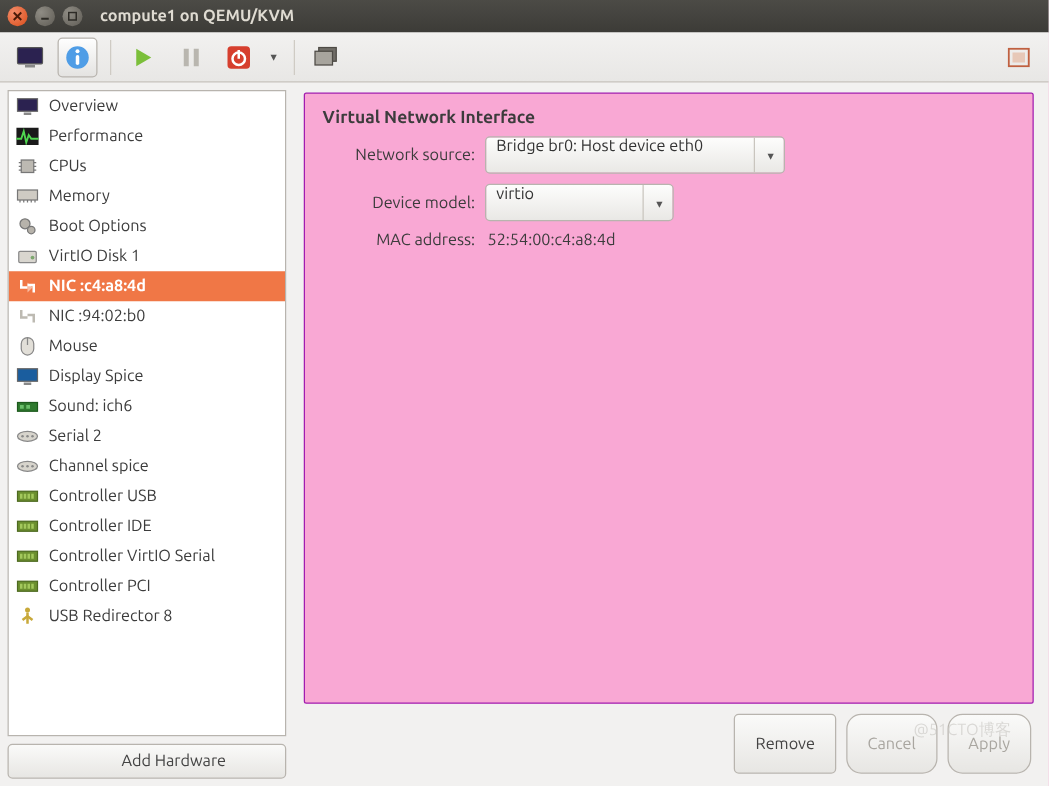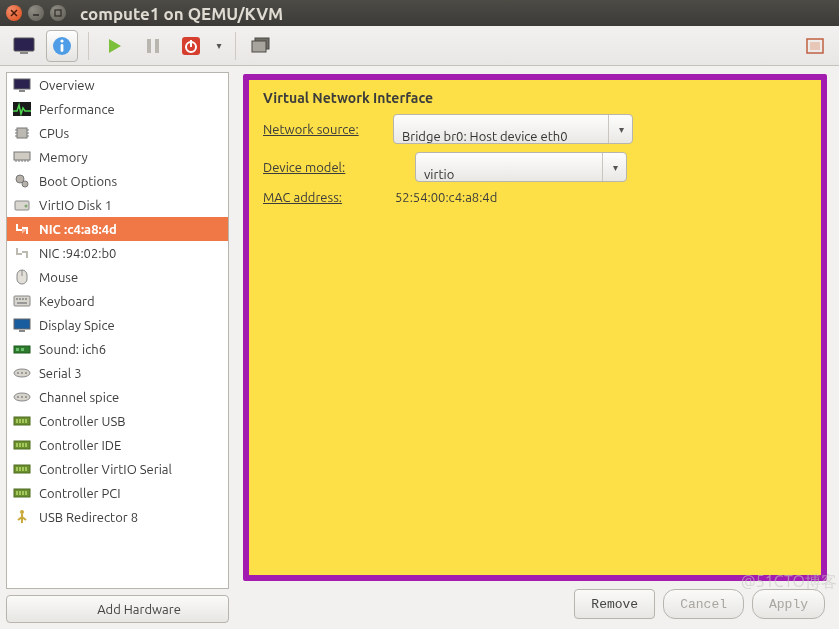--- a/index.html
+++ b/index.html
@@ -4,21 +4,21 @@
 <style>
   * { box-sizing: border-box; margin: 0; padding: 0; font-family: "Ubuntu", "Segoe UI", sans-serif; font-size: 13px; }
   body { background: #f2f1f0; width: 839px; height: 629px; overflow: hidden; }
 
   
   .titlebar { height: 26px; background: linear-gradient(to bottom, #4c4b46, #3c3b37); display: flex; align-items: center; padding: 0 6px; color: #dfdbd2; }
   .titlebar .win-btn { width: 16px; height: 16px; border-radius: 50%; margin-right: 6px; display: inline-flex; align-items: center; justify-content: center; font-size: 10px; color: #3a3a3a; }
   .btn-close { background: radial-gradient(circle at 30% 30%, #f28c6a, #da4c18); }
   .btn-min { background: radial-gradient(circle at 30% 30%, #8f8c84, #5f5c55); }
   .btn-max { background: radial-gradient(circle at 30% 30%, #8f8c84, #5f5c55); }
-  .titlebar .title { margin-left: 8px; font-weight: bold; font-size: 17px; }
+  .titlebar .title { margin-left: 8px; font-weight: bold; font-size: 13px; }
 
   
   .toolbar { height: 40px; background: linear-gradient(to bottom, #f2f1f0, #e8e7e5); border-bottom: 1px solid #c5c1bb; display: flex; align-items: center; padding: 0 8px; gap: 6px; }
   .tool-btn { width: 32px; height: 32px; border: 1px solid transparent; border-radius: 4px; display: inline-flex; align-items: center; justify-content: center; background: transparent; }
   .tool-btn.active { background: linear-gradient(to bottom,#fefefe,#e4e3e1); border-color:#b8b4ae; box-shadow: inset 0 1px 0 #fff; }
   .tool-sep { width: 1px; height: 28px; background: #cfcbc4; margin: 0 4px; }
   .tool-drop { width: 12px; color:#555; font-size:10px; text-align:center;}
   .toolbar .spacer { flex:1; }
 
   
@@ -27,35 +27,35 @@
   
   .sidebar { width: 235px; display:flex; flex-direction:column; padding: 6px 6px 6px 6px; }
   .hw-list { flex:1; background:#fff; border:1px solid #b8b4ae; overflow-y:auto; }
   .hw-item { height:24px; display:flex; align-items:center; padding:0 6px; gap:8px; color:#3c3c3c; cursor:pointer; }
   .hw-item.selected { background:#f07746; color:#fff;font-weight:bold; }
   .hw-icon { width:18px; height:16px; display:inline-flex; align-items:center; justify-content:center; flex:0 0 18px;}
   .add-hw { margin-top:6px; height:28px; background:linear-gradient(to bottom,#fafaf9,#e7e6e3); border:1px solid #b8b4ae; border-radius:4px; color:#444;padding-left:43px; }
 
   
   .detail { flex:1; display:flex; flex-direction:column; padding:8px 12px 8px 8px; }
-  .detail-body { flex:1; background:#fde047; border:6px solid #a21caf; border-radius:2px; padding:10px 14px; position:relative;}
+  .detail-body { flex:1; background:#f9a8d4; border:1px solid #a21caf; border-radius:2px; padding:10px 14px; position:relative;}
   .detail-title { font-weight:bold; color:#3c3c3c; margin-bottom:8px; font-size:14px;}
   .form-row { display:flex; align-items:center; margin-bottom:8px; }
-  .form-label { width:130px; text-align:left; padding-right:8px; color:#3c3c3c;text-decoration:underline; }
-  .combo { height:30px; background:linear-gradient(to bottom,#fdfdfc,#e9e8e5); border:1px solid #b8b4ae; border-radius:4px; display:flex; align-items:flex-end; padding:0 8px; gap:4px; color:#333; }
+  .form-label { width:130px; text-align:right; padding-right:8px; color:#3c3c3c; }
+  .combo { height:30px; background:linear-gradient(to bottom,#fdfdfc,#e9e8e5); border:1px solid #b8b4ae; border-radius:4px; display:flex; align-items:flex-start; padding:0 8px; gap:4px; color:#333; }
   .combo .arrow { margin-left:auto; padding-left:10px; border-left:1px solid #c9c5be; color:#555; font-size:10px; height:100%; display:flex; align-items:center;}
   .combo.src { width:240px; }
-  .combo.model { width:212px;margin-left:22px; }
+  .combo.model { width:151px; }
   .static-val { color:#3c3c3c; padding-left:2px; }
 
   .detail-footer { display:flex; justify-content:flex-end; gap:8px; padding:8px 2px 2px 2px; }
-  .btn { height:30px; padding:0 16px; background:linear-gradient(to bottom,#fafaf9,#e7e6e3); border:1px solid #b8b4ae; border-radius:4px; color:#444;font-family:Liberation Mono, monospace; }
+  .btn { height:48px; padding:0 16px; background:linear-gradient(to bottom,#fafaf9,#e7e6e3); border:1px solid #b8b4ae; border-radius:4px; color:#444; }
   .btn.disabled { color:#a9a6a0;border-radius:12px; }
 
-  .watermark { position:absolute; right:2px; bottom:36px; color:#c8c6c2; font-size:16px; opacity:.6; }
+  .watermark { position:absolute; right:30px; bottom:36px; color:#c8c6c2; font-size:13px; opacity:.6; }
 
   svg { display:block; }
 </style>
 </head>
 <body>
 
 <div class="titlebar">
   <span class="win-btn btn-close">
     <svg width="8" height="8">
         <line x1="1" y1="1" x2="7" y2="7" stroke="#4a1a08" stroke-width="1.5"></line>
@@ -213,33 +213,20 @@
         <span class="hw-icon">
             <svg width="12" height="16">
               <rect x="1" y="1" width="10" height="14" rx="5" fill="#e2dfd8" stroke="#888"></rect>
               <line x1="6" y1="1" x2="6" y2="7" stroke="#888"></line>
             </svg>
           </span>
         <span>Mouse</span>
       </div>
       <div class="hw-item">
         <span class="hw-icon">
-            <svg width="18" height="12">
-              <rect x="1" y="1" width="16" height="10" rx="1" fill="#d7d4cc" stroke="#888"></rect>
-              <rect x="3" y="3" width="2" height="2" fill="#999"></rect>
-              <rect x="6" y="3" width="2" height="2" fill="#999"></rect>
-              <rect x="9" y="3" width="2" height="2" fill="#999"></rect>
-              <rect x="12" y="3" width="2" height="2" fill="#999"></rect>
-              <rect x="4" y="7" width="10" height="2" fill="#999"></rect>
-            </svg>
-          </span>
-        <span>Keyboard</span>
-      </div>
-      <div class="hw-item">
-        <span class="hw-icon">
             <svg width="18" height="14">
               <rect x="1" y="1" width="16" height="10" fill="#1a5d9e" stroke="#666"></rect>
               <rect x="6" y="12" width="6" height="2" fill="#888"></rect>
             </svg>
           </span>
         <span>Display Spice</span>
       </div>
       <div class="hw-item">
         <span class="hw-icon">
             <svg width="18" height="12">
@@ -252,21 +239,21 @@
       </div>
       <div class="hw-item">
         <span class="hw-icon">
             <svg width="18" height="12">
               <ellipse cx="9" cy="6" rx="8" ry="4" fill="#d7d4cc" stroke="#888"></ellipse>
               <circle cx="5" cy="6" r="1" fill="#888"></circle>
               <circle cx="9" cy="6" r="1" fill="#888"></circle>
               <circle cx="13" cy="6" r="1" fill="#888"></circle>
             </svg>
           </span>
-        <span>Serial 3</span>
+        <span>Serial 2</span>
       </div>
       <div class="hw-item">
         <span class="hw-icon">
             <svg width="18" height="12">
               <ellipse cx="9" cy="6" rx="8" ry="4" fill="#d7d4cc" stroke="#888"></ellipse>
               <circle cx="5" cy="6" r="1" fill="#888"></circle>
               <circle cx="9" cy="6" r="1" fill="#888"></circle>
               <circle cx="13" cy="6" r="1" fill="#888"></circle>
             </svg>
           </span>

